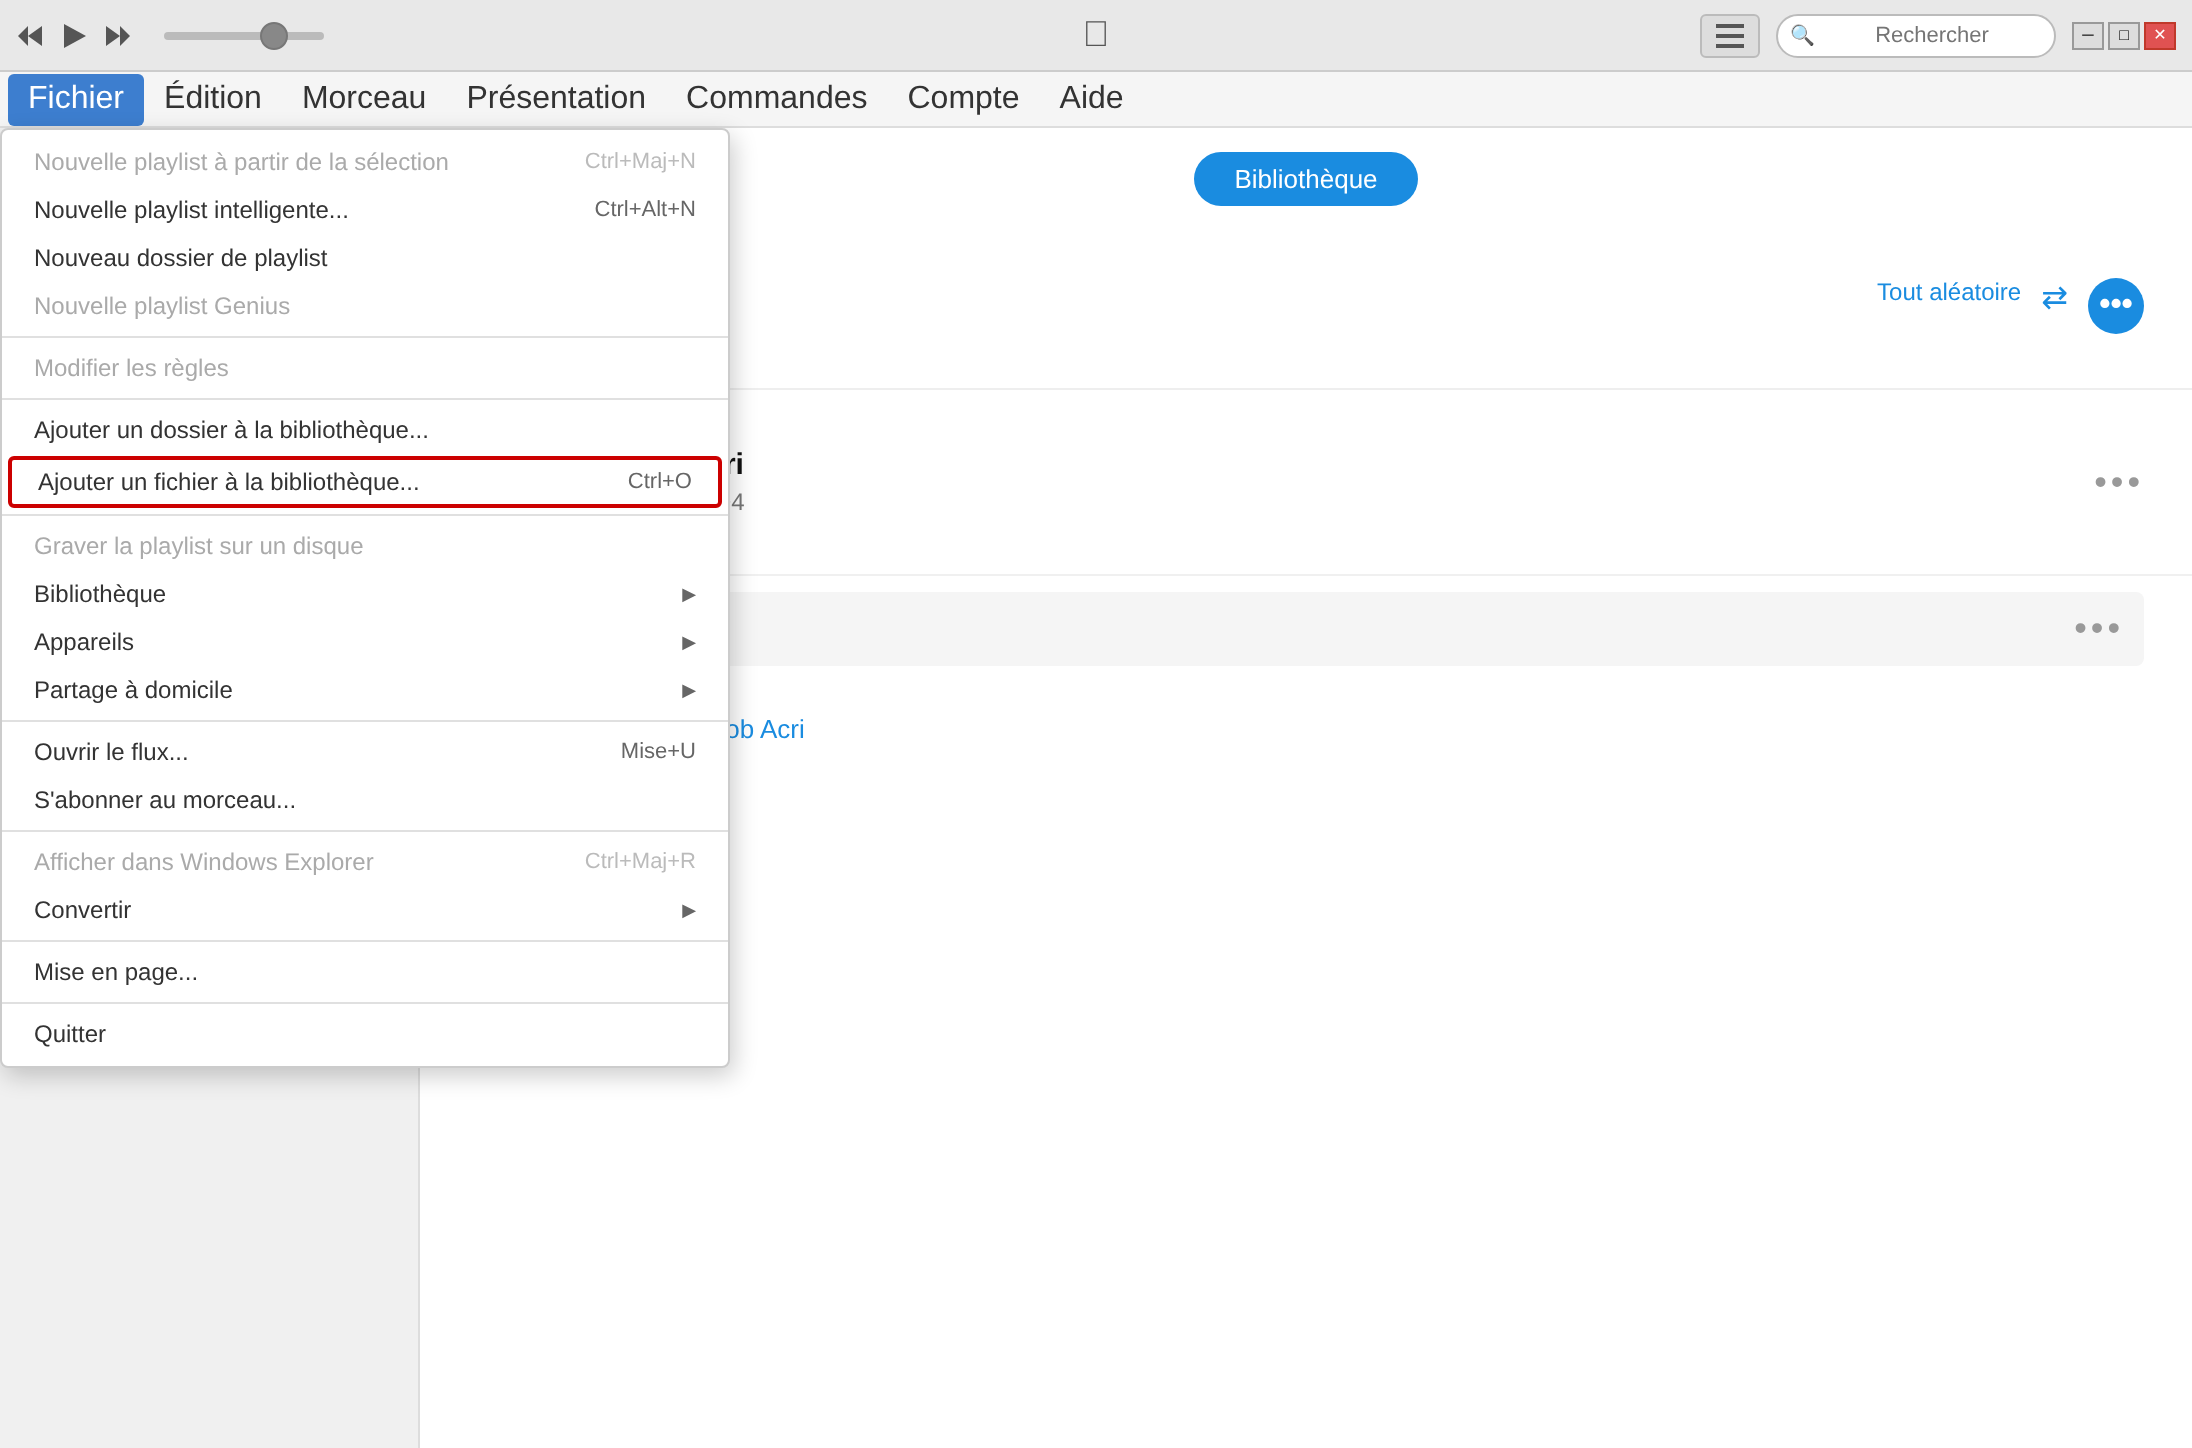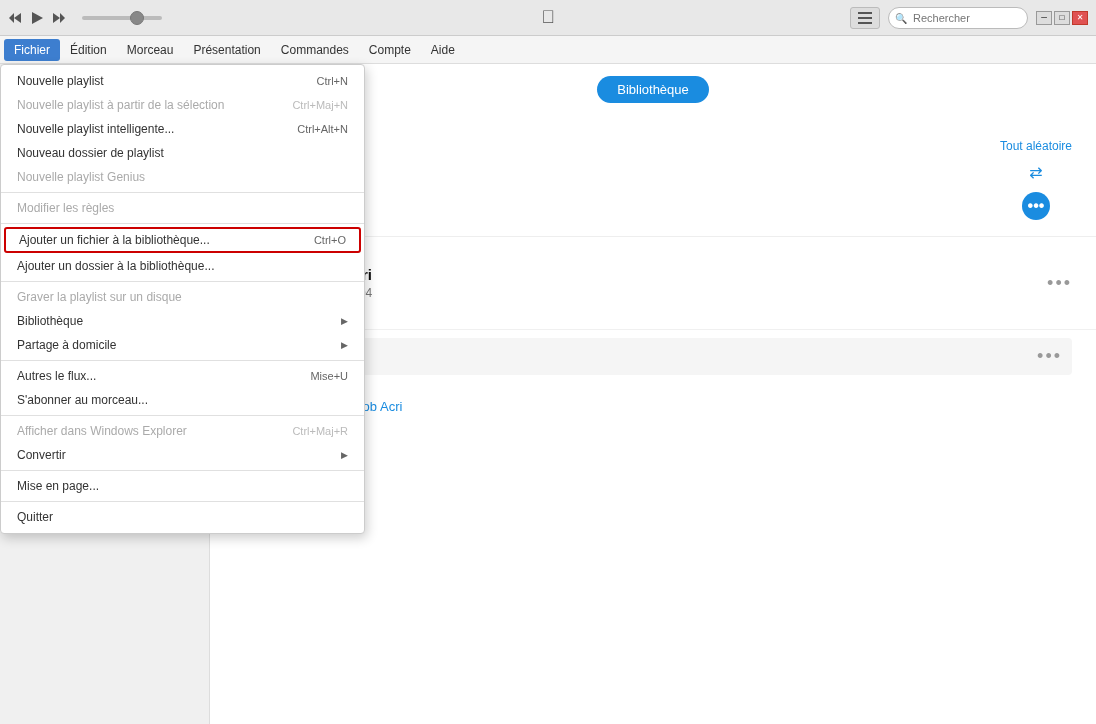--- a/index.html
+++ b/index.html
@@ -121,20 +121,21 @@
     .search-input {
       width: 140px;
       height: 22px;
       border: 1px solid #bbb;
       border-radius: 11px;
       padding: 0 8px 0 24px;
       font-size: 11px;
       background: white;
       outline: none;
       color: #555;
+      text-align: center;
     }
 
     .search-wrapper {
       position: relative;
     }
 
     .search-icon-inner {
       position: absolute;
       left: 7px;
       top: 50%;
@@ -149,21 +150,21 @@
       height: 28px;
       display: flex;
       align-items: center;
       padding: 0 4px;
       border-bottom: 1px solid #ddd;
       flex-shrink: 0;
     }
 
     .menu-item {
       padding: 4px 10px;
-      font-size: 12px;
+      font-size: 16px;
       color: #333;
       cursor: pointer;
       border-radius: 3px;
     }
     .menu-item.active { background: #3d7ecf; color: white; }
 
     
     .dropdown-overlay {
       position: absolute;
       top: 64px;
@@ -278,24 +279,22 @@
     }
 
     .artist-info p {
       font-size: 12px;
       color: #666;
       margin-top: 3px;
     }
 
     .artist-actions {
       display: flex;
-      align-items: center;
       gap: 10px;
       margin-top: 4px;
-      flex-direction: column;
     }
 
     .shuffle-link {
       color: #1a8ce0;
       font-size: 12px;
       text-decoration: none;
       cursor: pointer;
     }
 
     .shuffle-icon {
@@ -475,24 +474,20 @@
     <div class="menu-item">Morceau</div>
     <div class="menu-item">Présentation</div>
     <div class="menu-item">Commandes</div>
     <div class="menu-item">Compte</div>
     <div class="menu-item">Aide</div>
   </div>
 
   <div class="dropdown-overlay">
     <div class="dropdown-menu">
 
-      <div class="menu-row">
-        <span>Nouvelle playlist</span>
-        <span class="menu-shortcut">Ctrl+N</span>
-      </div>
       <div class="menu-row disabled">
         <span>Nouvelle playlist à partir de la sélection</span>
         <span class="menu-shortcut">Ctrl+Maj+N</span>
       </div>
       <div class="menu-row">
         <span>Nouvelle playlist intelligente...</span>
         <span class="menu-shortcut">Ctrl+Alt+N</span>
       </div>
       <div class="menu-row">
         <span>Nouveau dossier de playlist</span>
@@ -504,44 +499,47 @@
       </div>
 
       <div class="menu-separator"></div>
 
       <div class="menu-row disabled">
         <span>Modifier les règles</span>
       </div>
 
       <div class="menu-separator"></div>
 
+      <div class="menu-row">
+        <span>Ajouter un dossier à la bibliothèque...</span>
+      </div>
       <div class="menu-row highlighted">
         <span>Ajouter un fichier à la bibliothèque...</span>
         <span class="menu-shortcut">Ctrl+O</span>
       </div>
-      <div class="menu-row">
-        <span>Ajouter un dossier à la bibliothèque...</span>
-      </div>
 
       <div class="menu-separator"></div>
 
       <div class="menu-row disabled">
         <span>Graver la playlist sur un disque</span>
       </div>
       <div class="menu-row menu-row-arrow">
         <span>Bibliothèque</span>
       </div>
       <div class="menu-row menu-row-arrow">
+        <span>Appareils</span>
+      </div>
+      <div class="menu-row menu-row-arrow">
         <span>Partage à domicile</span>
       </div>
 
       <div class="menu-separator"></div>
 
       <div class="menu-row">
-        <span>Autres le flux...</span>
+        <span>Ouvrir le flux...</span>
         <span class="menu-shortcut">Mise+U</span>
       </div>
       <div class="menu-row">
         <span>S'abonner au morceau...</span>
       </div>
 
       <div class="menu-separator"></div>
 
       <div class="menu-row disabled">
         <span>Afficher dans Windows Explorer</span>

